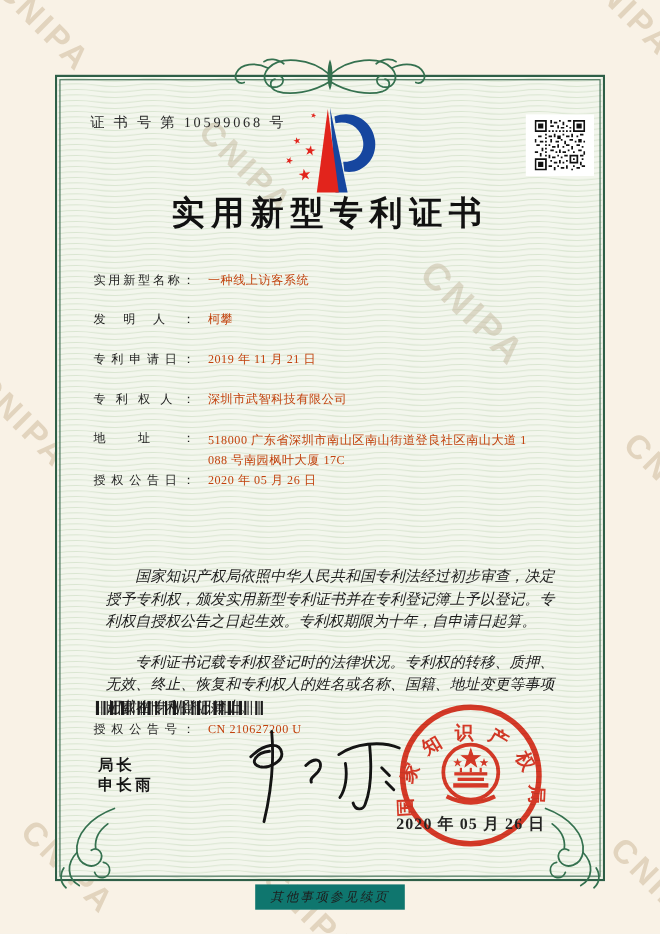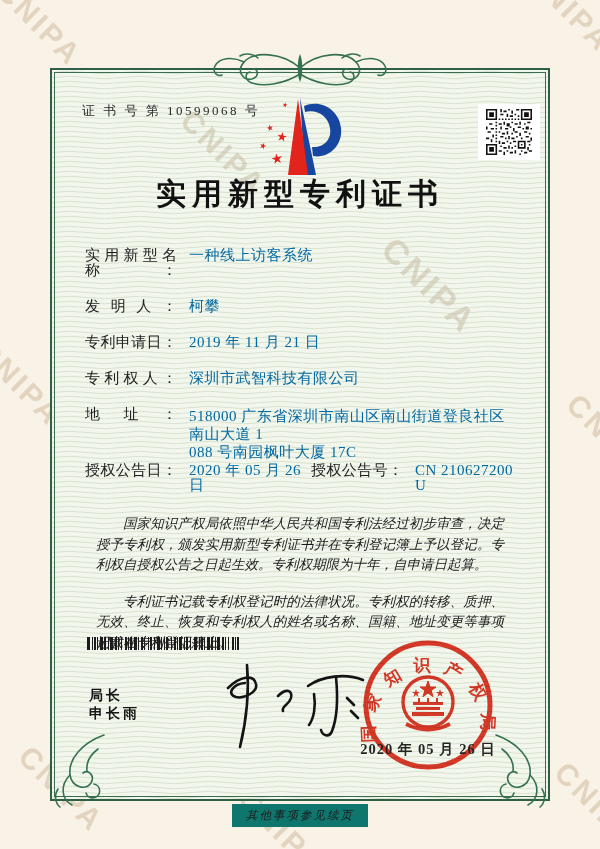--- a/index.html
+++ b/index.html
@@ -39,30 +39,30 @@
   .logo{position:absolute;left:206px;top:24px;z-index:2;}
   .qr-box{
     position:absolute;left:426px;top:34px;width:62px;height:56px;
     background:#fff;z-index:2;display:flex;align-items:center;justify-content:center;
   }
   .title{
     position:absolute;left:0;top:104px;width:100%;margin:0;z-index:2;
     text-align:center;font-size:30px;font-weight:700;letter-spacing:6px;color:#111;
   }
   
-  .fields{position:absolute;left:33px;top:178px;width:440px;z-index:2;font-size:15px;}
+  .fields{position:absolute;left:33px;top:178px;width:440px;z-index:2;font-size:11px;}
   .frow{display:flex;align-items:flex-start;line-height:15px;margin-bottom:21px;}
   .frow.addr{margin-bottom:2px;}
   .flabel{
     display:inline-block;width:92px;flex:0 0 92px;
     text-align:justify;text-align-last:justify;margin-right:12px;color:#1d1d1d;
   }
-  .fvalue{color:#0369a1;letter-spacing:.5px;}
+  .fvalue{color:#c2410c;letter-spacing:.5px;}
   .addr-val{line-height:18px;max-width:330px;}
-  .grant-row{display:flex;}
+  .grant-row{display:flex;flex-direction:column;}
   .grant-pair{display:flex;}
   .grant-pair.first{width:226px;flex:0 0 226px;}
   
   .body-text{
     position:absolute;left:28px;top:428px;width:440px;z-index:2;
     font-size:13.5px;line-height:20.5px;text-align:justify;
     font-style:italic;color:#1b1b1b;
   }
   .body-text p{margin:16px;text-indent:2em;}
   

